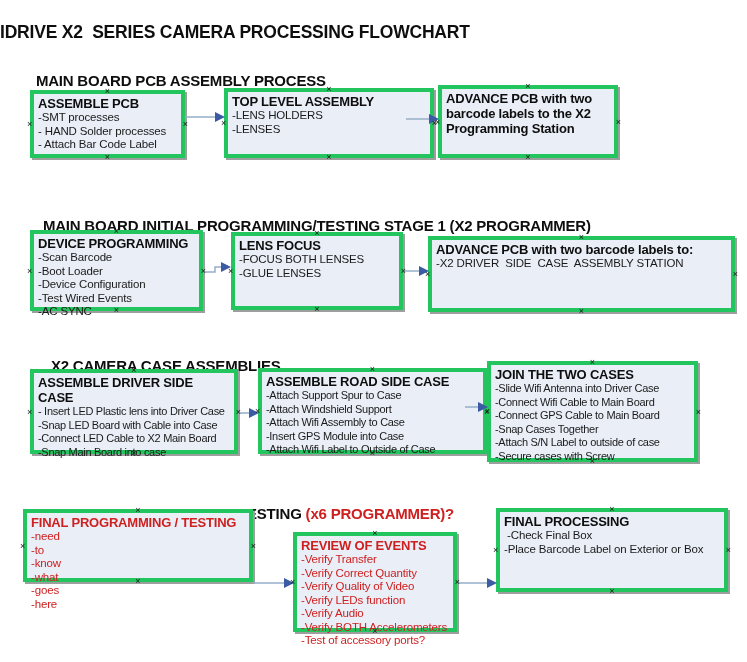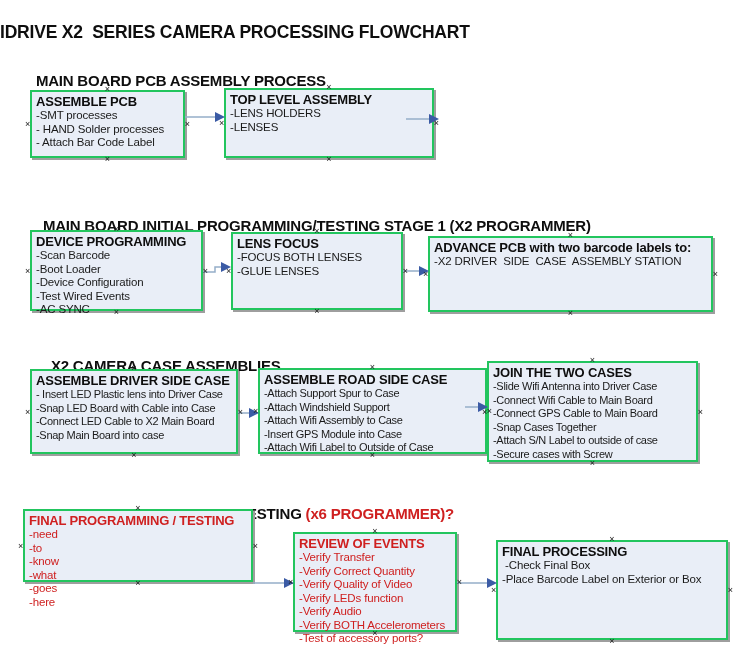--- a/index.html
+++ b/index.html
@@ -9,21 +9,21 @@
   }
   .main-title{
     position:absolute;top:22px;left:0;width:100%;text-align:left;
     font-size:17.5px;font-weight:bold;letter-spacing:-0.2px;white-space:pre;color:#0e0e0e;
   }
   .sec-h{
     position:absolute;font-size:15px;font-weight:bold;letter-spacing:-0.2px;white-space:pre;color:#0e0e0e;text-align:center;
   }
   .redtxt{color:#cf2020;margin-top:36px;}
   .box{
-    position:absolute;background:#e9eef7;border:2px solid #22c55e;
+    position:absolute;background:#e9eef7;border:4px solid #22c55e;
     box-shadow:2px 2px 0 #9e9e9e;box-sizing:border-box;
     padding:2px 4px 0 4px;overflow:visible;
   }
   .box-title{
     font-size:13px;font-weight:bold;line-height:15px;letter-spacing:-0.2px;color:#0e0e0e;
   }
   .box-line{
     font-size:11.5px;line-height:13.5px;letter-spacing:-0.15px;white-space:pre;color:#1a1a1a;
   }
   .tight .box-line{font-size:11px;letter-spacing:-0.3px;}
@@ -70,20 +70,27 @@
   <div class="box" style="left:224px;top:88px;width:210px;height:70px">
     <i class="hnd ht"></i>
       <i class="hnd hb"></i>
       <i class="hnd hl"></i>
       <i class="hnd hr"></i>
     <div class="box-title">TOP LEVEL ASSEMBLY</div>
     <div class="box-line">-LENS HOLDERS</div>
     <div class="box-line">-LENSES</div>
   </div>
 
+  <div class="box" style="left:438px;top:85px;width:180px;height:73px">
+    <i class="hnd ht"></i>
+      <i class="hnd hb"></i>
+      <i class="hnd hl"></i>
+      <i class="hnd hr"></i>
+    <div class="box-title">ADVANCE PCB with two barcode labels to the  X2 Programming Station</div>
+  </div>
 
   <div class="box" style="left:30px;top:230px;width:173px;height:81px">
     <i class="hnd ht"></i>
       <i class="hnd hb"></i>
       <i class="hnd hl"></i>
       <i class="hnd hr"></i>
     <div class="box-title">DEVICE PROGRAMMING</div>
     <div class="box-line">-Scan Barcode</div>
     <div class="box-line">-Boot Loader</div>
     <div class="box-line">-Device Configuration</div>
@@ -94,21 +101,21 @@
   <div class="box" style="left:231px;top:232px;width:172px;height:78px">
     <i class="hnd ht"></i>
       <i class="hnd hb"></i>
       <i class="hnd hl"></i>
       <i class="hnd hr"></i>
     <div class="box-title">LENS FOCUS</div>
     <div class="box-line">-FOCUS BOTH LENSES</div>
     <div class="box-line">-GLUE LENSES</div>
   </div>
 
-  <div class="box" style="left:428px;top:236px;width:285px;height:76px">
+  <div class="box" style="left:428px;top:236px;width:307px;height:76px">
     <i class="hnd ht"></i>
       <i class="hnd hb"></i>
       <i class="hnd hl"></i>
       <i class="hnd hr"></i>
     <div class="box-title">ADVANCE PCB with two barcode labels to:</div>
     <div class="box-line">-X2 DRIVER  SIDE  CASE  ASSEMBLY STATION</div>
   </div>
 
   <div class="box tight" style="left:30px;top:369px;width:208px;height:85px">
     <i class="hnd ht"></i>
@@ -171,21 +178,21 @@
     <div class="box-title">REVIEW OF EVENTS</div>
     <div class="box-line">-Verify Transfer</div>
     <div class="box-line">-Verify Correct Quantity</div>
     <div class="box-line">-Verify Quality of Video</div>
     <div class="box-line">-Verify LEDs function</div>
     <div class="box-line">-Verify Audio</div>
     <div class="box-line">-Verify BOTH Accelerometers</div>
     <div class="box-line">-Test of accessory ports?</div>
   </div>
 
-  <div class="box" style="left:496px;top:540px;width:232px;height:100px">
+  <div class="box" style="left:496px;top:508px;width:232px;height:84px">
     <i class="hnd ht"></i>
       <i class="hnd hb"></i>
       <i class="hnd hl"></i>
       <i class="hnd hr"></i>
     <div class="box-title">FINAL PROCESSING</div>
     <div class="box-line"> -Check Final Box</div>
     <div class="box-line">-Place Barcode Label on Exterior or Box</div>
   </div>
 
   <svg class="arrow" style="left:185px;top:108px" width="40" height="18">

